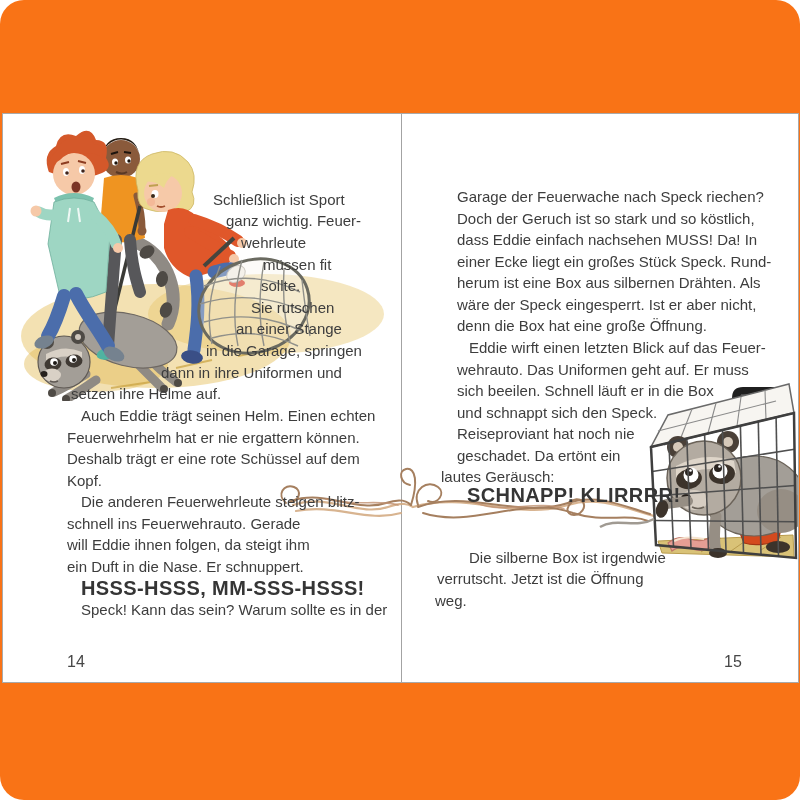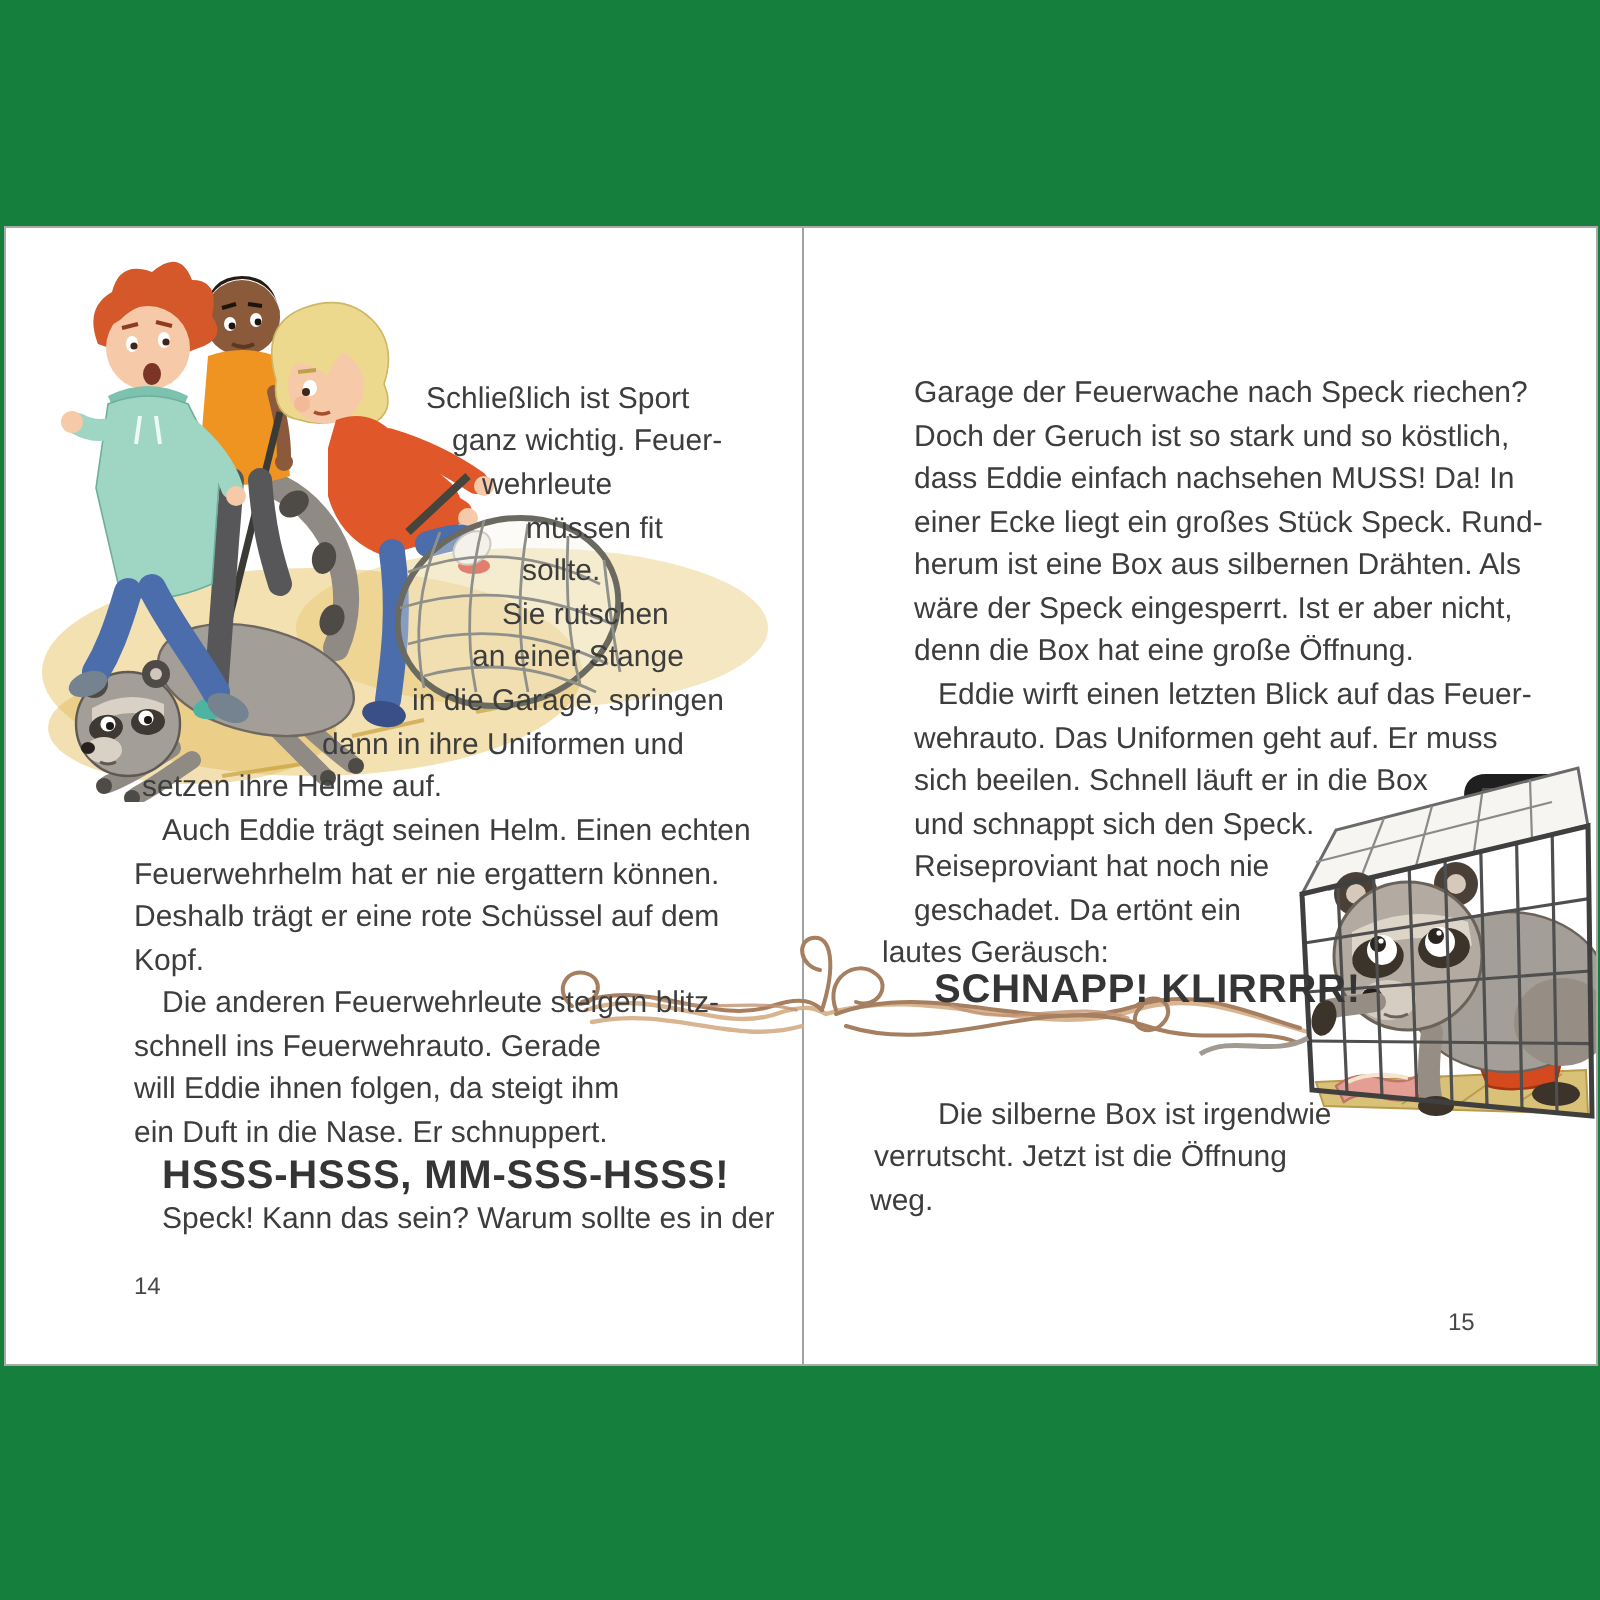--- a/index.html
+++ b/index.html
@@ -1,24 +1,24 @@
 <!DOCTYPE html>
 <html><head>
 <meta charset="utf-8">
 <style>
   html,body{margin:0;padding:0;background:#ffffff;}
-  .stage{position:relative;width:800px;height:800px;background:#15803d;overflow:hidden;
-         font-family:"Liberation Sans", sans-serif;}
+  .stage{position:relative;width:800px;height:800px;background:#f97316;overflow:hidden;
+         font-family:"Liberation Sans", sans-serif;border-radius:24px;}
   .spread{position:absolute;left:2px;top:113px;width:795px;height:568px;
           border:1px solid #a9a9a9;background:#fff;overflow:hidden;}
   .spine{position:absolute;left:398px;top:0;width:1px;height:100%;background:#a3a3a3;}
   .tl{position:absolute;font-size:15px;line-height:20px;color:#3d3d3d;font-weight:500;
       white-space:nowrap;letter-spacing:0;z-index:3;}
   .ono{font-weight:700;font-size:20px;letter-spacing:.4px;color:#353535;}
-  .pnum{position:absolute;font-size:12px;color:#474747;z-index:3;}
+  .pnum{position:absolute;font-size:16px;color:#474747;z-index:3;margin-top:17px;}
   .illus{position:absolute;z-index:2;}
   .swirl{position:absolute;z-index:1;}
 </style>
 </head>
 <body>
 
 <div class="stage">
  <div class="spread">
 
   <div>
@@ -293,17 +293,17 @@
    <div class="tl" style="left:454px;top:246px">wehrauto. Das Uniformen geht auf. Er muss</div>
    <div class="tl" style="left:454px;top:267px">sich beeilen. Schnell läuft er in die Box</div>
    <div class="tl" style="left:454px;top:289px">und schnappt sich den Speck.</div>
    <div class="tl" style="left:454px;top:310px">Reiseproviant hat noch nie</div>
    <div class="tl" style="left:454px;top:332px">geschadet. Da ertönt ein</div>
    <div class="tl" style="left:438px;top:353px">lautes Geräusch:</div>
    <div class="tl ono" style="left:464px;top:371px">SCHNAPP! KLIRRRR!</div>
    <div class="tl" style="left:466px;top:434px">Die silberne Box ist irgendwie</div>
    <div class="tl" style="left:434px;top:455px">verrutscht. Jetzt ist die Öffnung</div>
    <div class="tl" style="left:432px;top:477px">weg.</div>
-   <div class="pnum" style="left:721px;top:540px">15</div>
+   <div class="pnum" style="left:721px;top:522px">15</div>
   </div>
 
  </div>
 </div>
 
 </body></html>

